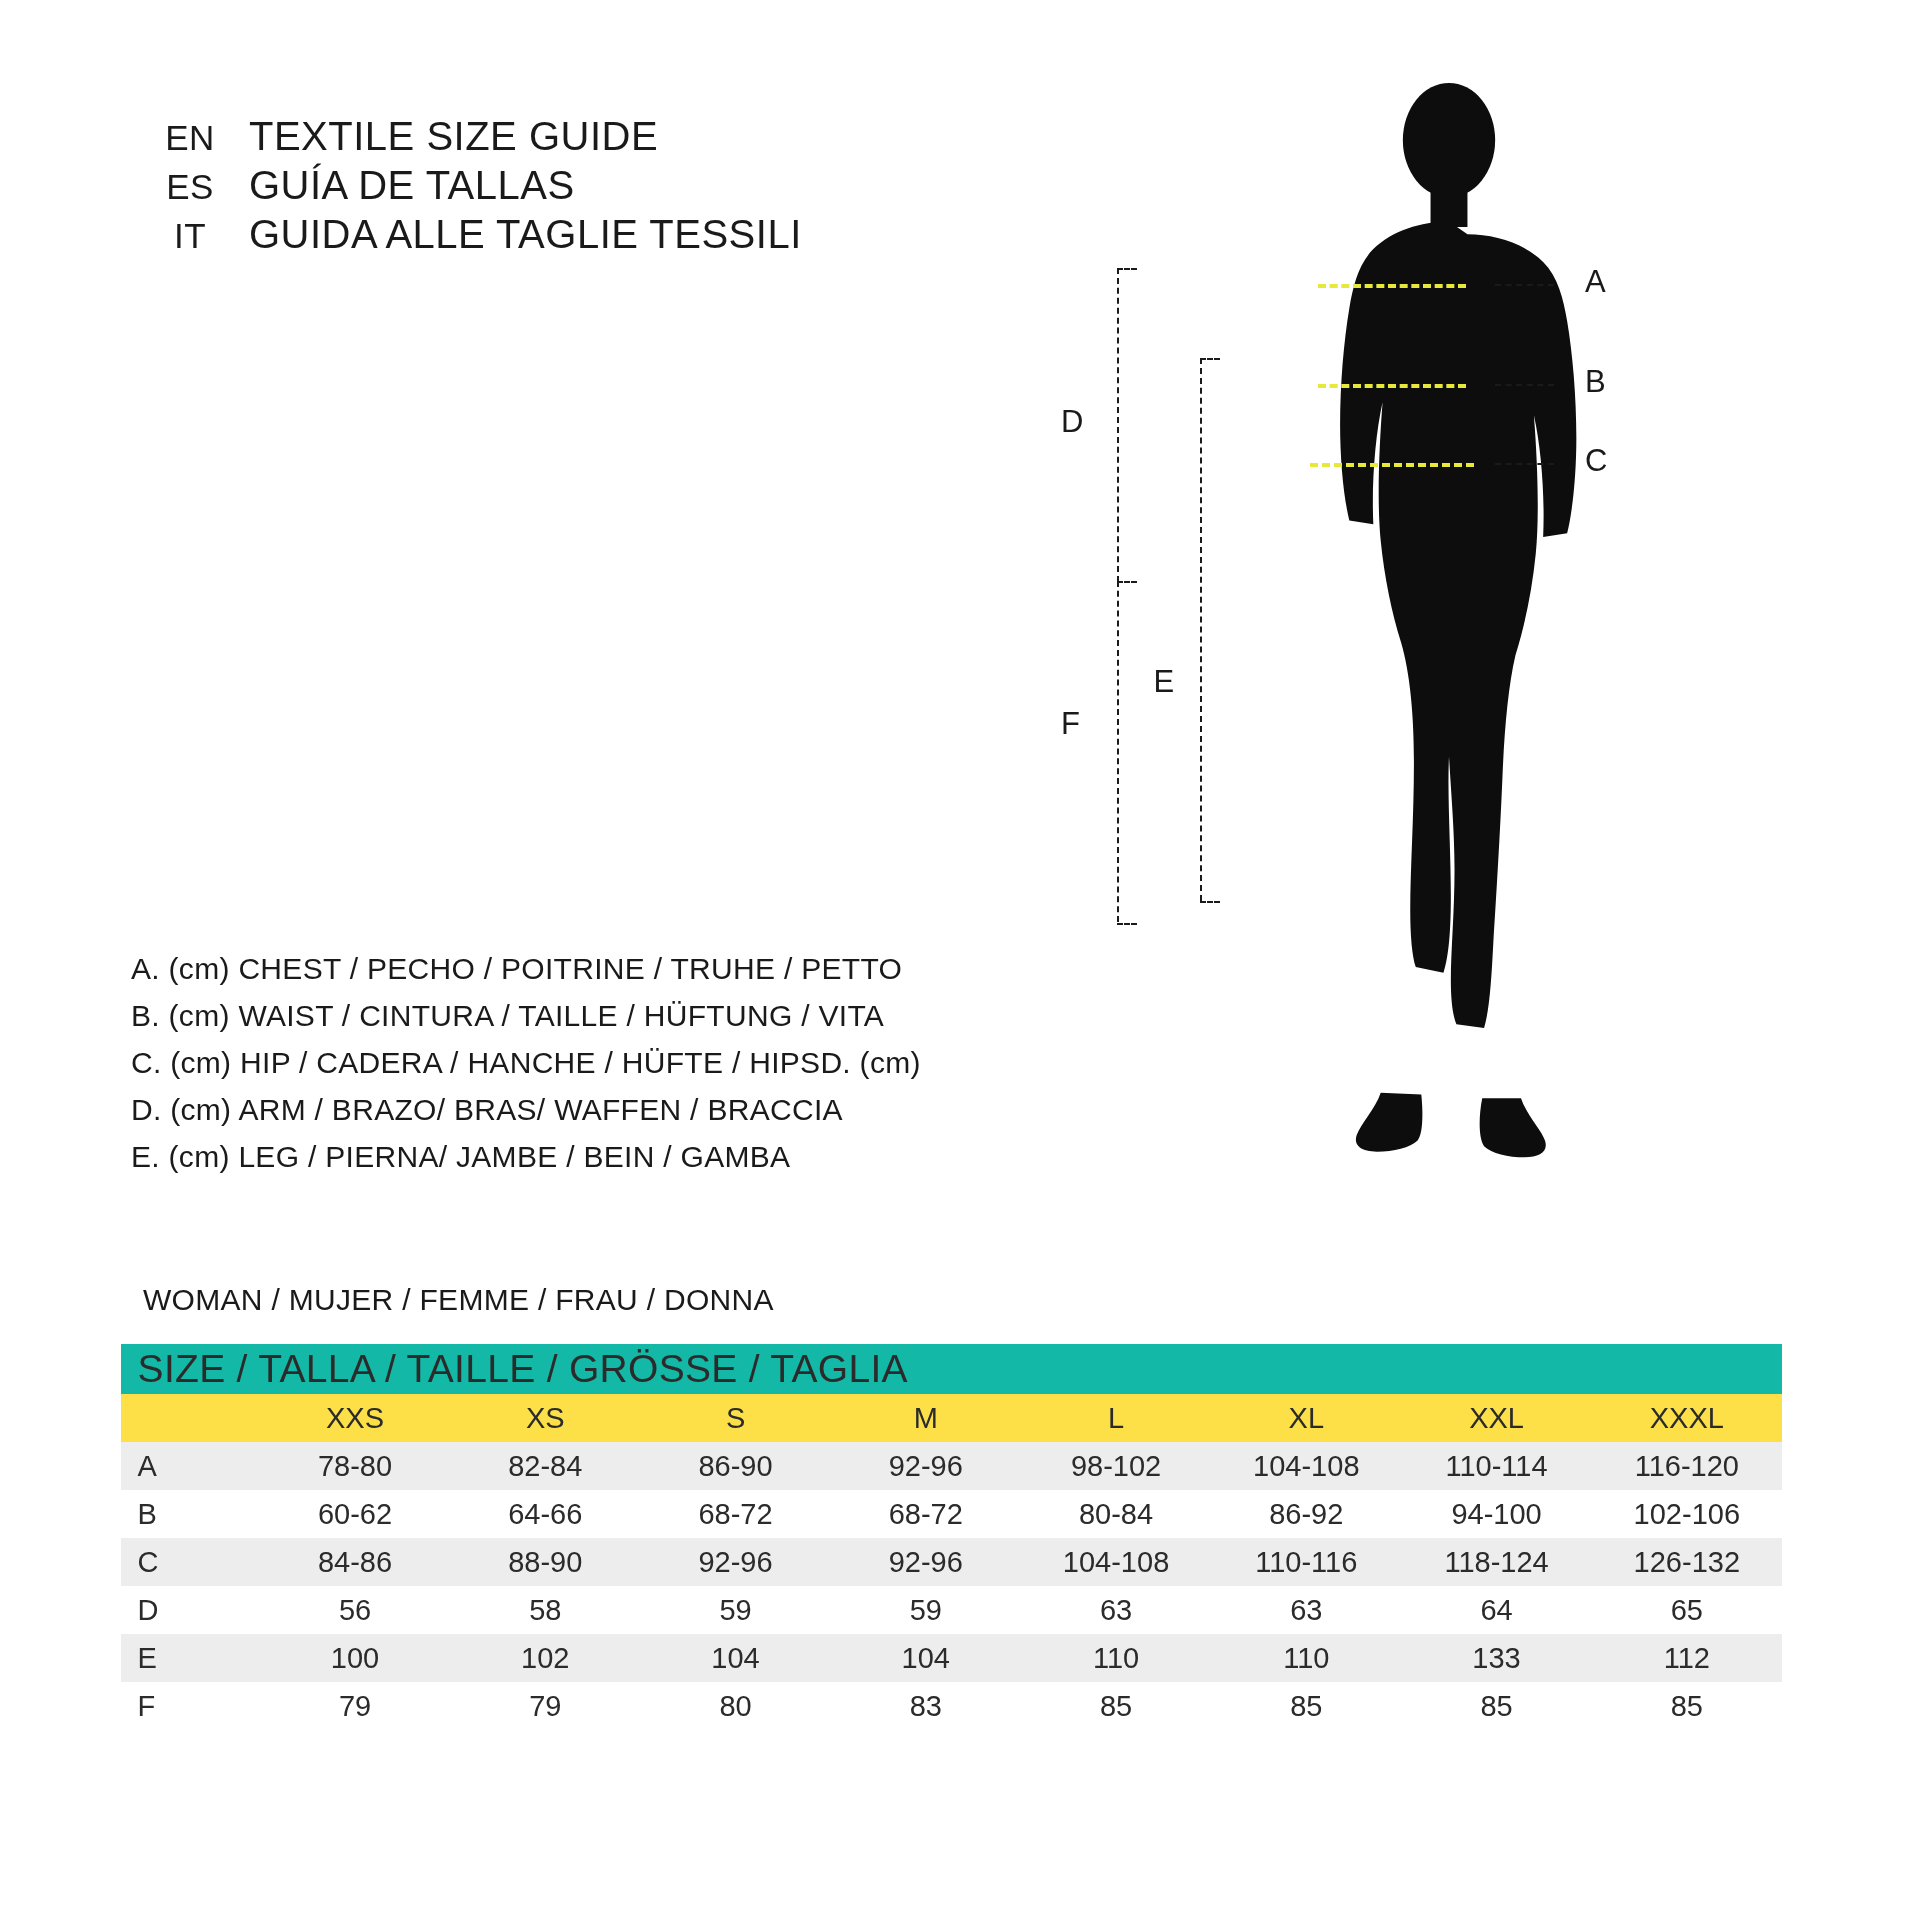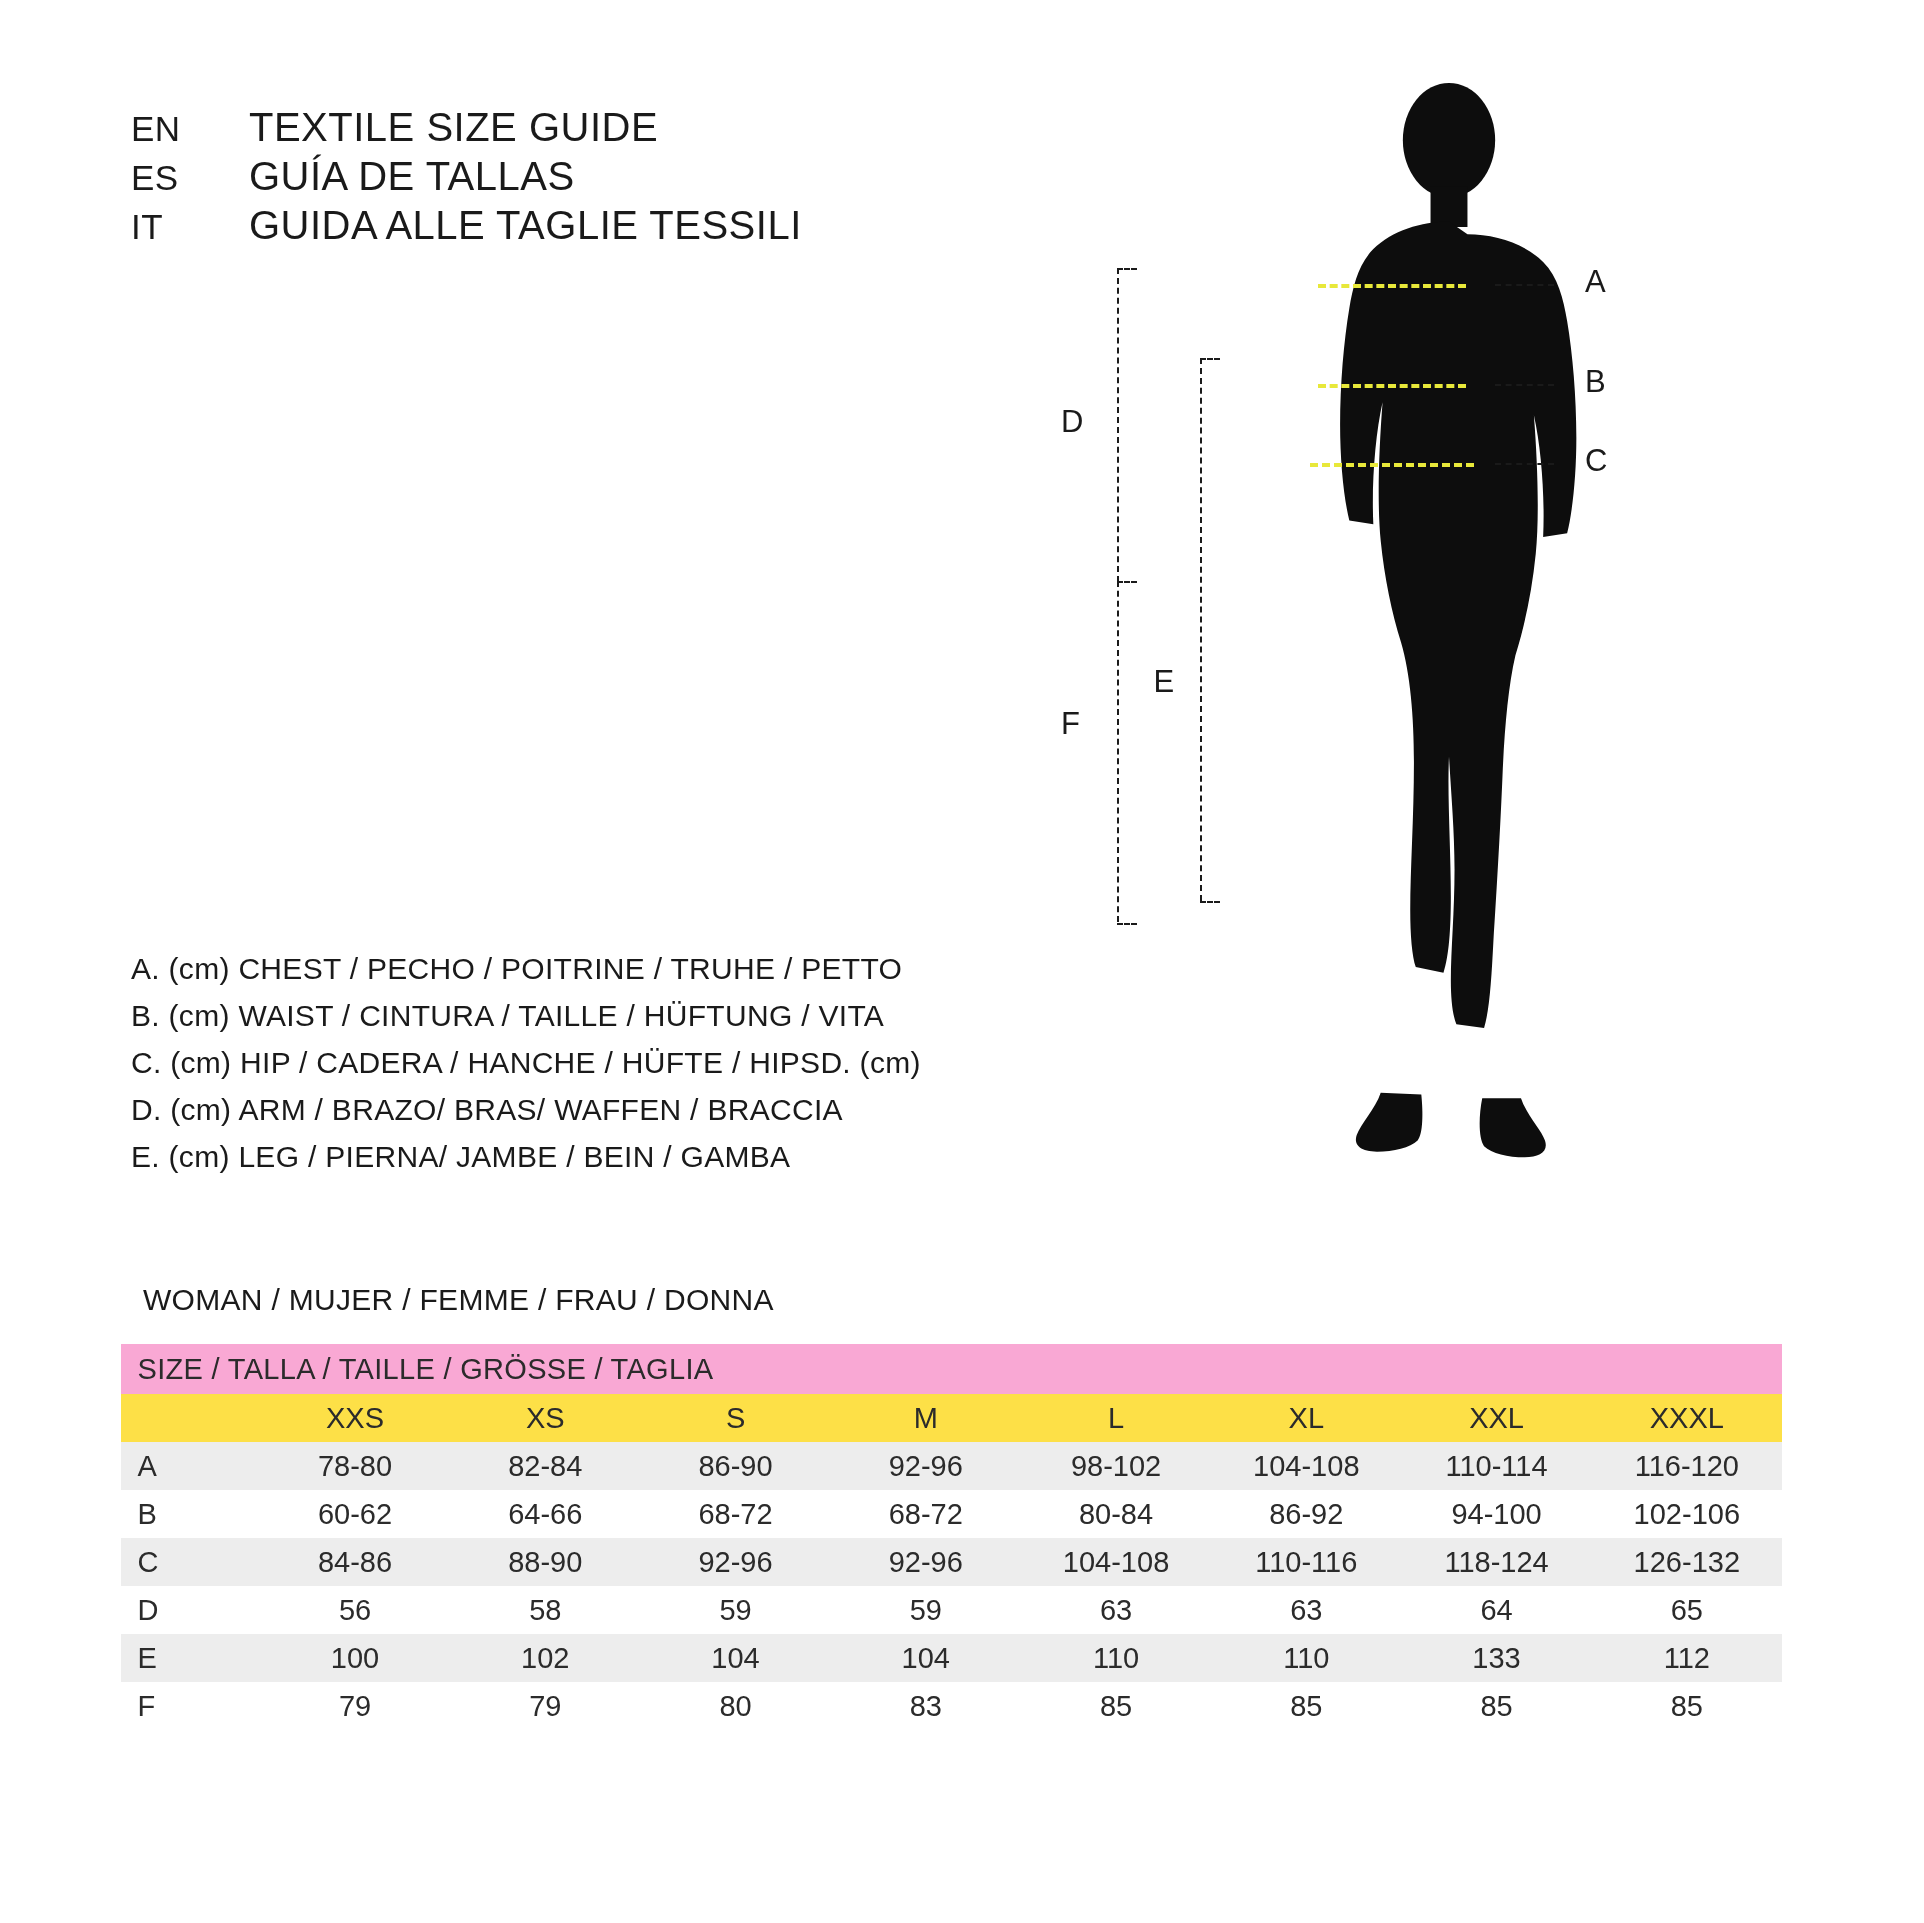--- a/index.html
+++ b/index.html
@@ -13,21 +13,22 @@
     font-family: "Liberation Sans", sans-serif;
     color: #1a1a1a;
     position: relative;
     overflow: hidden;
   }
 
   
   #title-block {
     position: absolute;
     left: 131px;
-    top: 105px;
+    top: 114px;
+    text-align: center;
   }
   .title-row {
     display: flex;
     align-items: baseline;
     height: 49px;
   }
   .title-code {
     width: 118px;
     font-size: 35px;
     letter-spacing: 0.5px;
@@ -73,24 +74,24 @@
   #size-table td, #size-table th {
     padding: 0;
     margin: 0;
     font-weight: normal;
     text-align: center;
     height: 48px;
     vertical-align: middle;
     color: #2b2b2b;
   }
   #size-table .hdr-band td {
-    background: #f9a8d4;
+    background: #14b8a6;
     text-align: left;
     padding-left: 16.6px;
-    font-size: 29px;
+    font-size: 39px;
     height: 50px;
     letter-spacing: 0.3px;
   }
   #size-table .col-label {
     width: 109px;
     text-align: left;
     padding-left: 16.6px;
   }
   #size-table tr.shaded td {
     background: #ededed;

